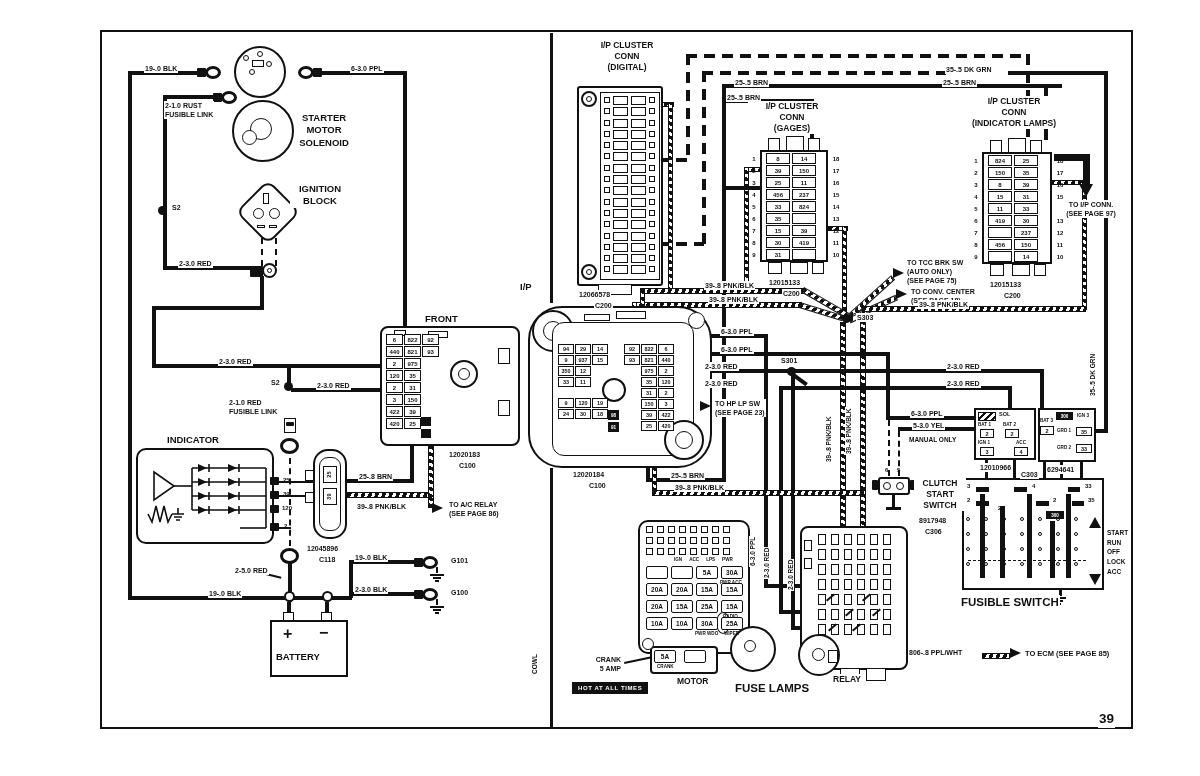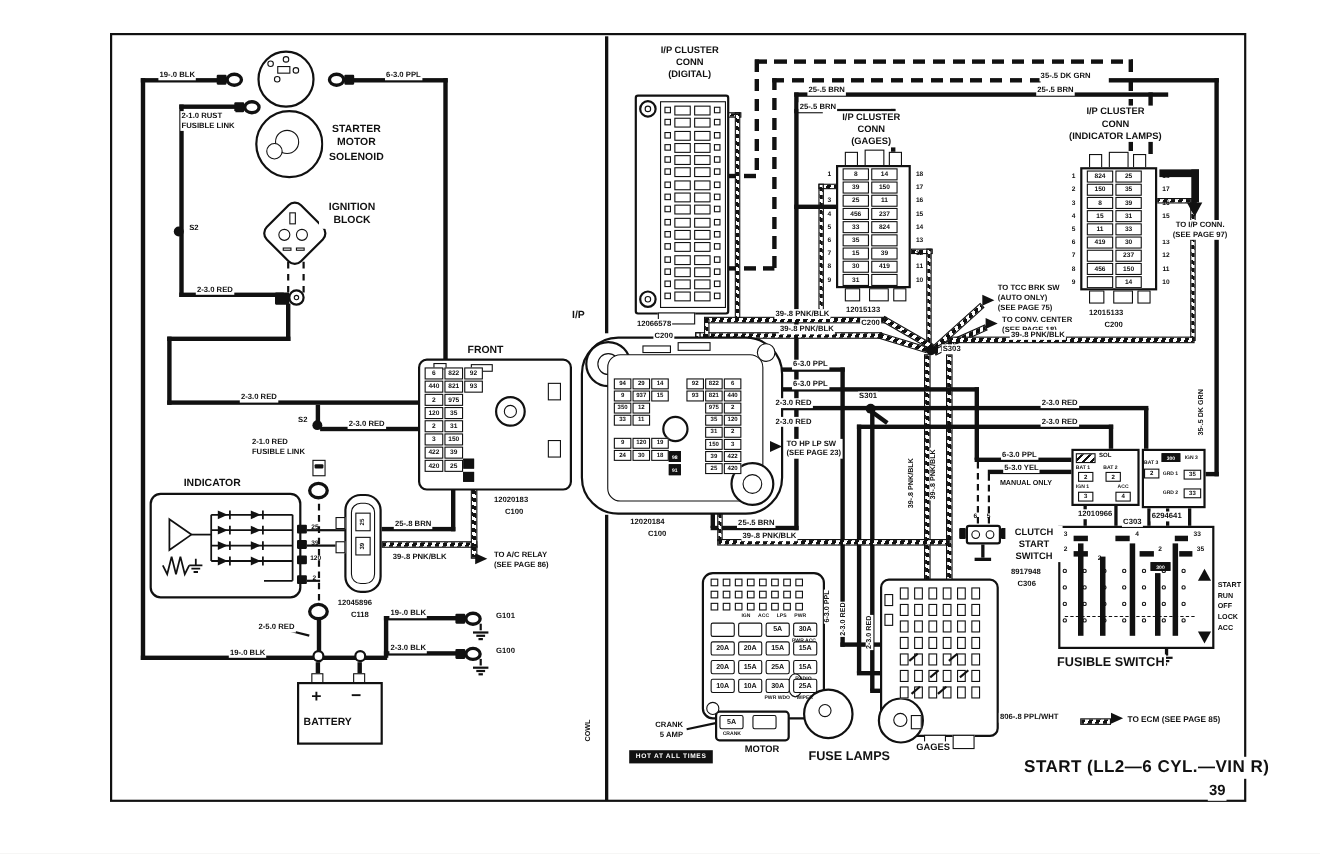--- a/index.html
+++ b/index.html
@@ -1010,24 +1010,23 @@
       <div class="rc"></div>
       <div class="rc"></div>
       <div class="rc"></div>
     </div>
   <i class="ln rot" style="left:826px;top:600px;width:10px;transform:rotate(-40deg)"></i>
   <i class="ln rot" style="left:845px;top:615px;width:10px;transform:rotate(-40deg)"></i>
   <i class="ln rot" style="left:862px;top:600px;width:10px;transform:rotate(-40deg)"></i>
   <i class="ln rot" style="left:828px;top:630px;width:10px;transform:rotate(-40deg)"></i>
   <i class="ln rot" style="left:852px;top:630px;width:10px;transform:rotate(-40deg)"></i>
   <i class="ln rot" style="left:872px;top:615px;width:10px;transform:rotate(-40deg)"></i>
-  <div class="lab s8" style="left:832px;top:674px">GAGES</div>
+  <div class="lab s8" style="left:832px;top:674px">RELAY</div>
 
   <i class="wz" style="left:878px;top:654px;width:26px"></i>
   <i class="hz" style="left:870px;top:653px;width:36px"></i>
   <div class="lab" style="left:908px;top:648px">806-.8 PPL/WHT</div>
   <i class="hz" style="left:982px;top:653px;width:28px"></i>
   <i class="arr-r" style="left:1010px;top:648px"></i>
   <div class="lab s75" style="left:1024px;top:649px">TO ECM  (SEE PAGE 85)</div>
 
-  <div class="lab s16" style="left:930px;top:688px">START (LL2—6 CYL.—VIN R)</div>
   <div class="lab s13" style="left:1098px;top:710px">39</div>
 </div>
 
 </body></html>

